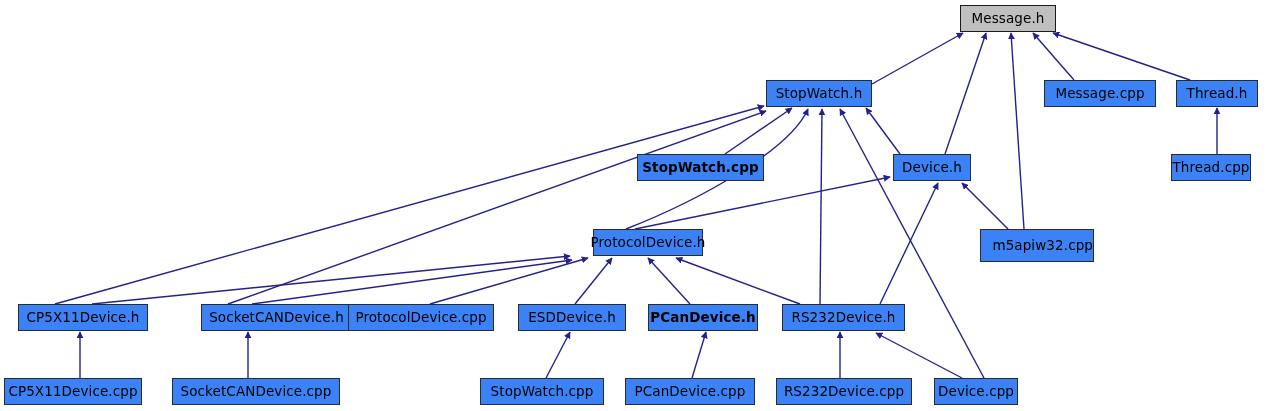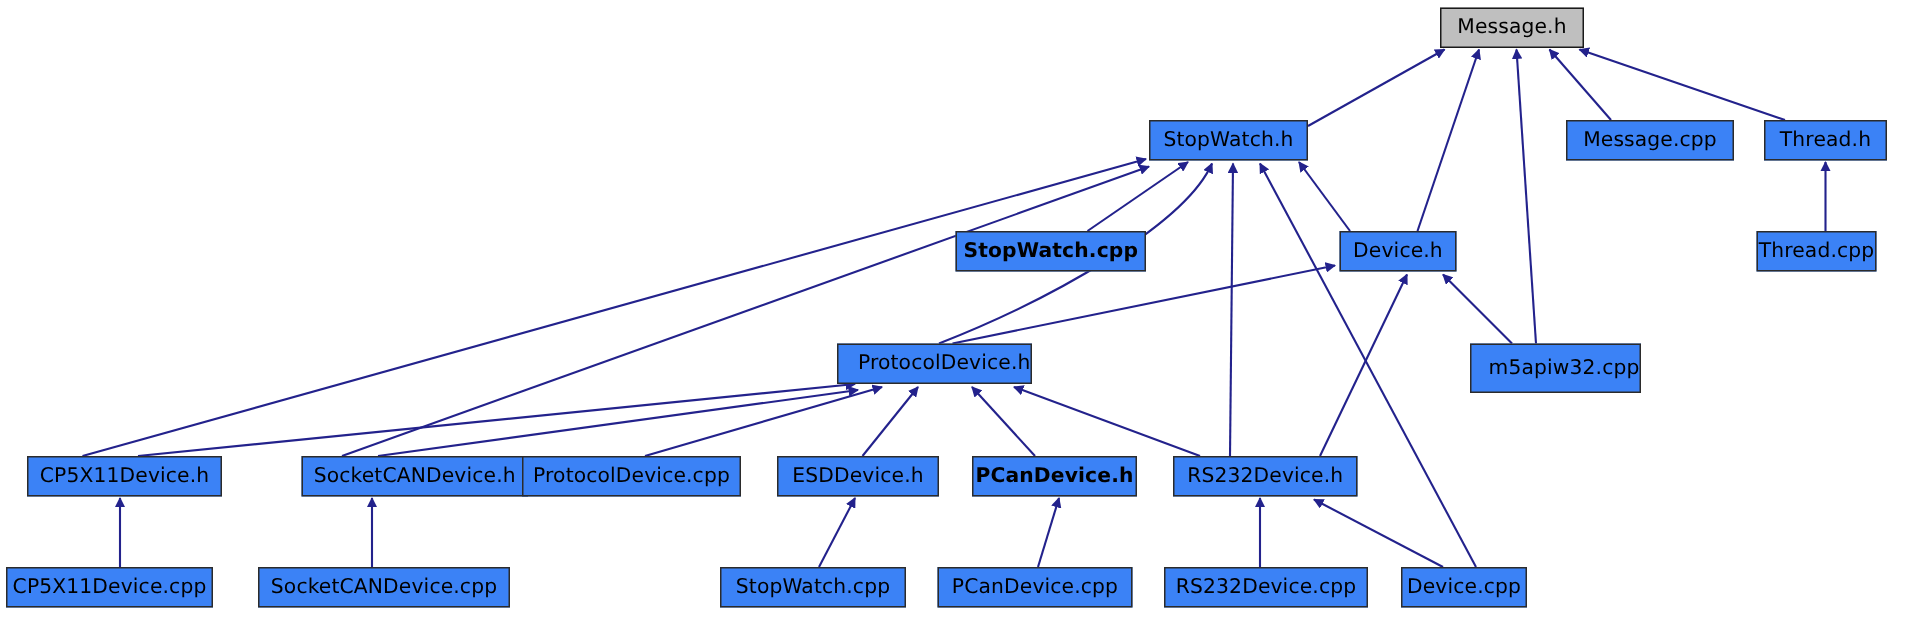--- a/index.html
+++ b/index.html
@@ -104,21 +104,21 @@
       </div>
       <div class="node" style="left: 637px; top: 154px; width: 127px; height: 27px; font-weight: bold;">
         <span class="node-label">StopWatch.cpp</span>
       </div>
       <div class="node" style="left: 893px; top: 154px; width: 78px; height: 27px;">
         <span class="node-label">Device.h</span>
       </div>
       <div class="node" style="left: 1171px; top: 154px; width: 80px; height: 27px;">
         <span class="node-label">Thread.cpp</span>
       </div>
-      <div class="node" style="left: 558px; top: 229px; width: 130px; height: 27px; justify-content: flex-end;">
+      <div class="node" style="left: 593px; top: 229px; width: 110px; height: 27px;">
         <span class="node-label">ProtocolDevice.h</span>
       </div>
       <div class="node" style="left: 980px; top: 229px; width: 114px; height: 33px; justify-content: flex-end;">
         <span class="node-label">m5apiw32.cpp</span>
       </div>
       <div class="node" style="left: 18px; top: 304px; width: 130px; height: 27px;">
         <span class="node-label">CP5X11Device.h</span>
       </div>
       <div class="node" style="left: 172px; top: 304px; width: 151px; height: 27px; margin-left: 29px;">
         <span class="node-label">SocketCANDevice.h</span>

